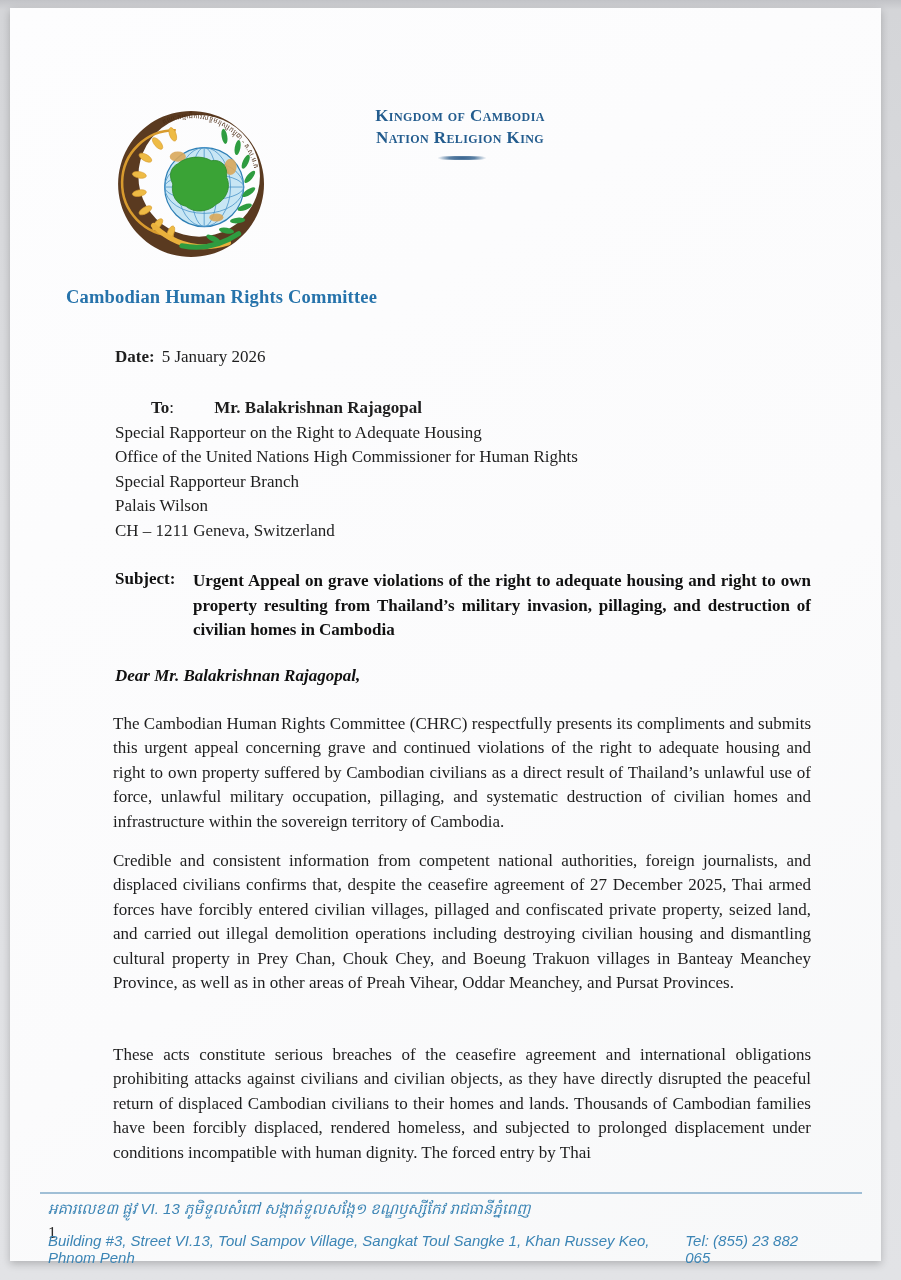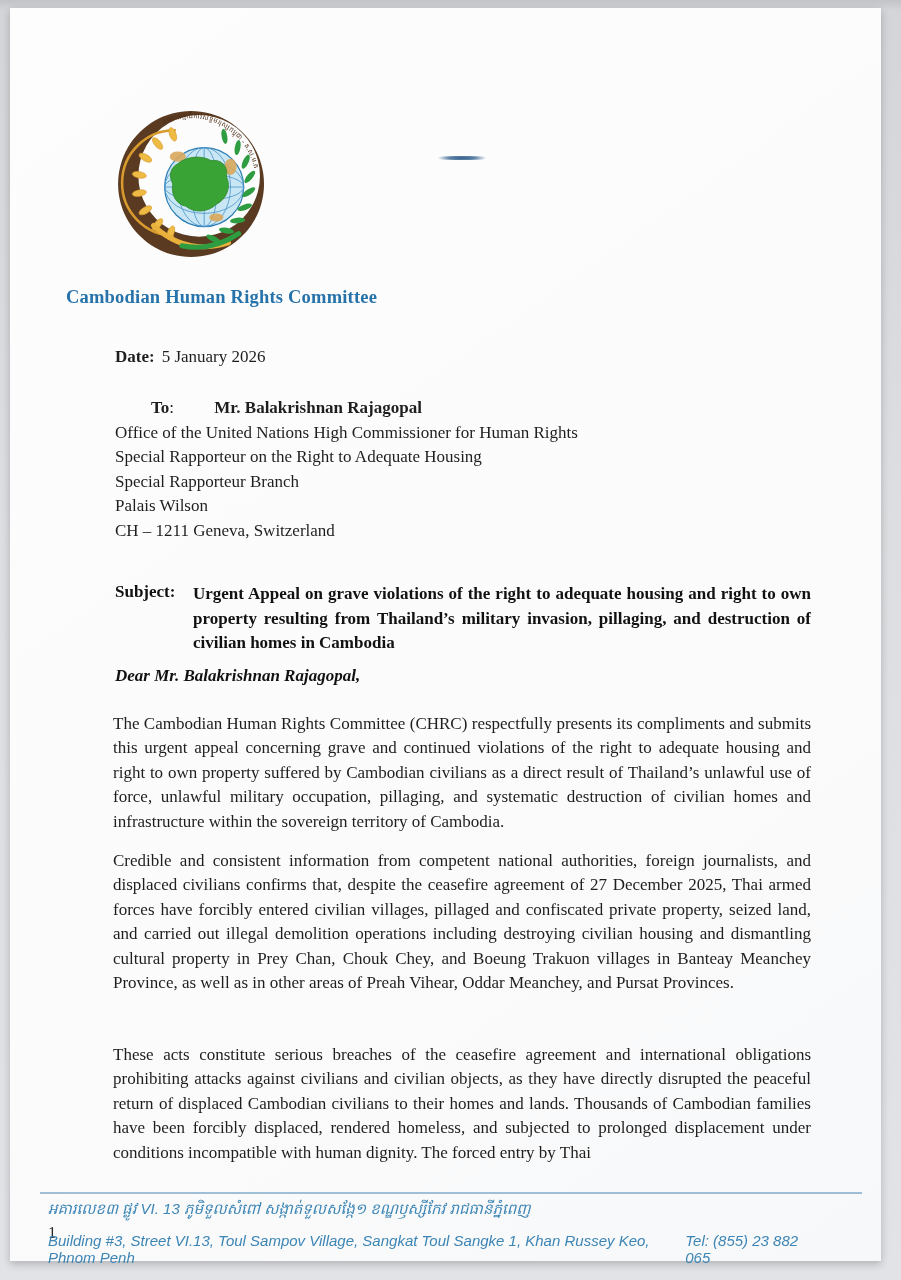--- a/index.html
+++ b/index.html
@@ -28,21 +28,21 @@
   }
   .org-title{
     position:absolute;left:56px;top:279px;
     color:#2673ab;font-weight:bold;font-size:18.5px;letter-spacing:.2px;
   }
   
   .date-row{position:absolute;left:105px;top:339px;font-size:17px;color:#1e1e1e;}
   .date-row .lbl{font-weight:bold;margin-right:7px;}
   .to-block{position:absolute;left:105px;top:388px;width:620px;font-size:17px;line-height:24.6px;color:#1e1e1e;}
   .to-block b{font-weight:bold;margin-left:36px;}
-  .subject-row{position:absolute;left:105px;top:574px;width:696px;display:flex;color:#111;}
+  .subject-row{position:absolute;left:105px;top:561px;width:696px;display:flex;color:#111;}
   .subject-row .s-label{font-weight:bold;font-size:17px;width:78px;flex:0 0 78px;}
   .subject-row .s-text{flex:1;font-weight:bold;font-size:17px;line-height:24.6px;text-align:justify;}
   .salutation{position:absolute;left:105px;top:658px;font-size:17px;font-weight:bold;font-style:italic;color:#111;}
   .para{position:absolute;left:103px;width:698px;font-size:17px;line-height:24.4px;text-align:justify;color:#1e1e1e;margin:0;}
   .para.p1{top:704px;}
   .para.p2{top:841px;}
   .para.p3{top:1035px;}
   
   .footer-rule{position:absolute;left:30px;top:1184px;width:822px;height:2px;background:#8fb4cf;opacity:.85;}
   .footer-kh{
@@ -115,32 +115,36 @@
 
       <defs>
           <path id="arcpath" d="M 48 16 A 64 64 0 0 1 139 72" fill="none"></path>
         </defs>
       <text font-size="6.5" fill="#4a2a12" letter-spacing="0.3">
         <textPath href="#arcpath">គណៈកម្មាធិការសិទ្ធិមនុស្សកម្ពុជា - គ.ស.ម.ក</textPath>
       </text>
     </svg>
   </div>
 
+  <div class="letterhead">
+    <div>Kingdom of Cambodia</div>
+    <div>Nation Religion King</div>
+  </div>
   <div class="divider"></div>
 
   <div class="org-title">Cambodian Human Rights Committee</div>
 
   <div class="date-row">
     <span class="lbl">Date:</span><span>5 January 2026</span>
   </div>
 
   <div class="to-block">
     <div><b>To</b><span>: </span><b>Mr. Balakrishnan Rajagopal</b></div>
+    <div>Special Rapporteur on the Right to Adequate Housing</div>
     <div>Office of the United Nations High Commissioner for Human Rights</div>
-    <div>Special Rapporteur on the Right to Adequate Housing</div>
     <div>Special Rapporteur Branch</div>
     <div>Palais Wilson</div>
     <div>CH – 1211 Geneva, Switzerland</div>
   </div>
 
   <div class="subject-row">
     <div class="s-label">Subject:</div>
     <div class="s-text">Urgent Appeal on grave violations of the right to adequate housing and right to own property resulting from Thailand’s military invasion, pillaging, and destruction of civilian homes in Cambodia</div>
   </div>
 

